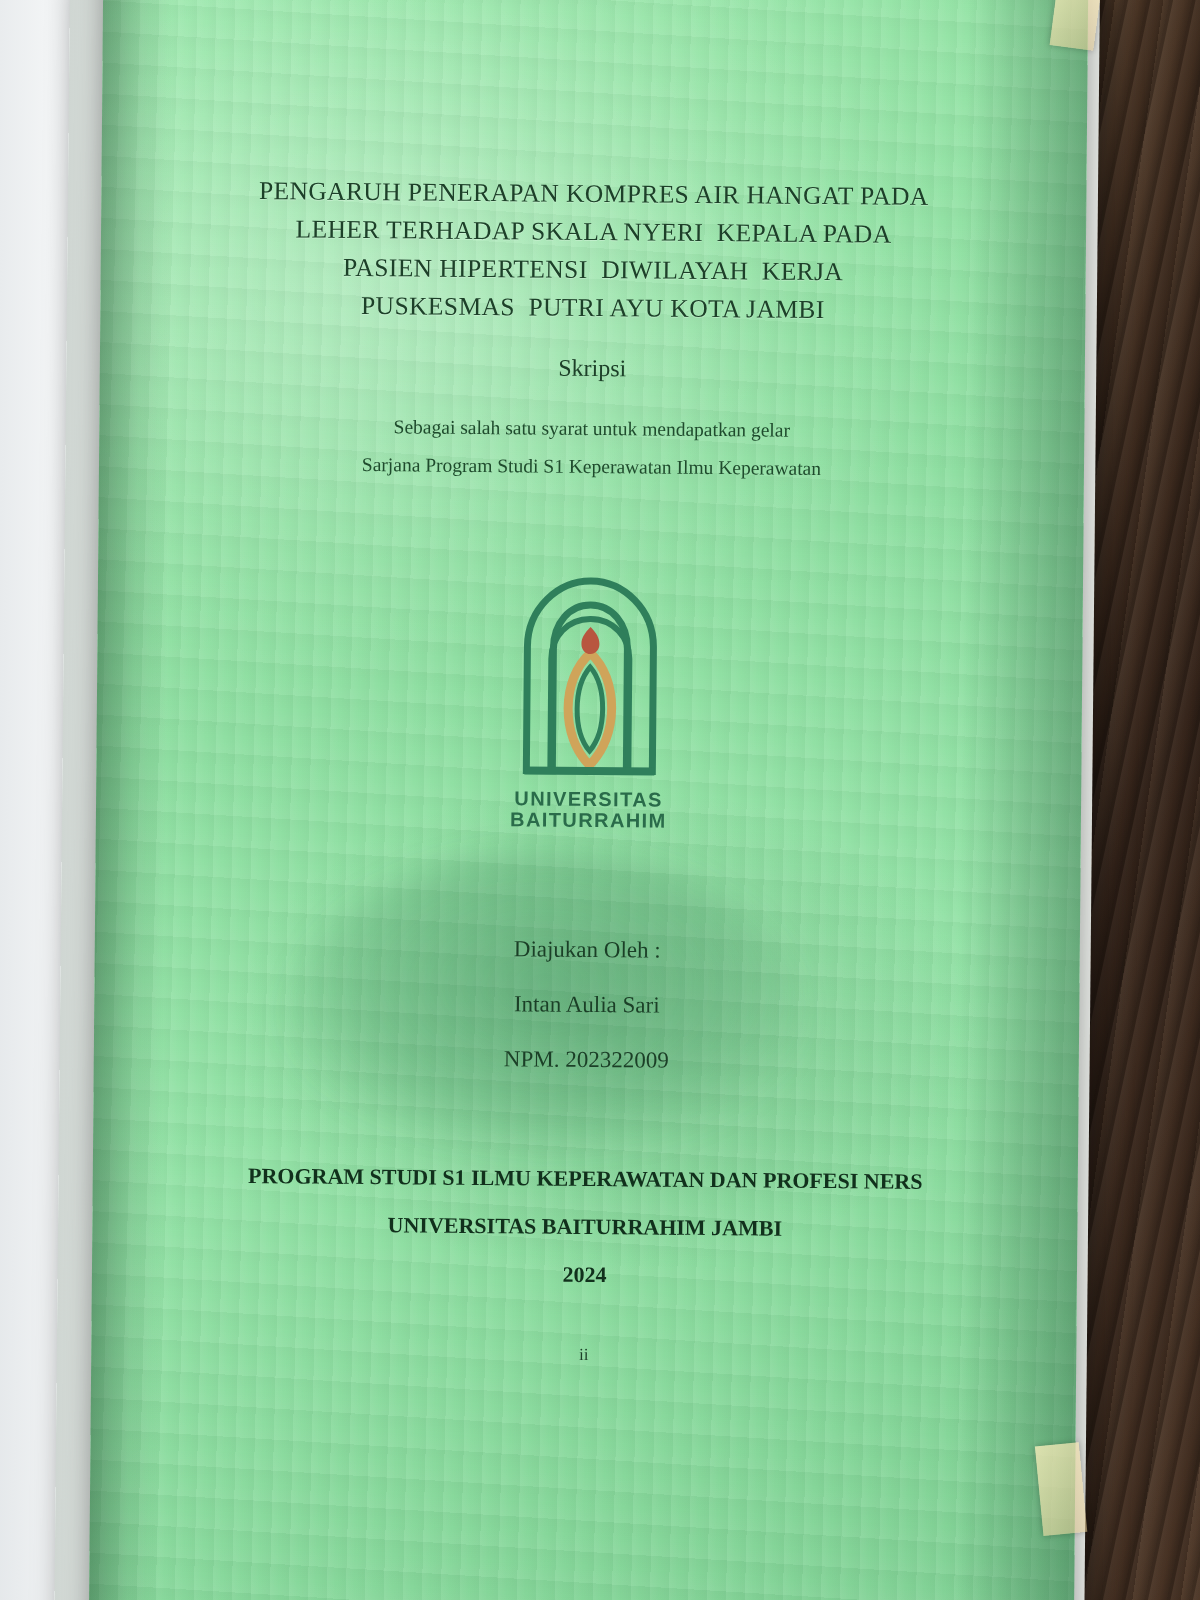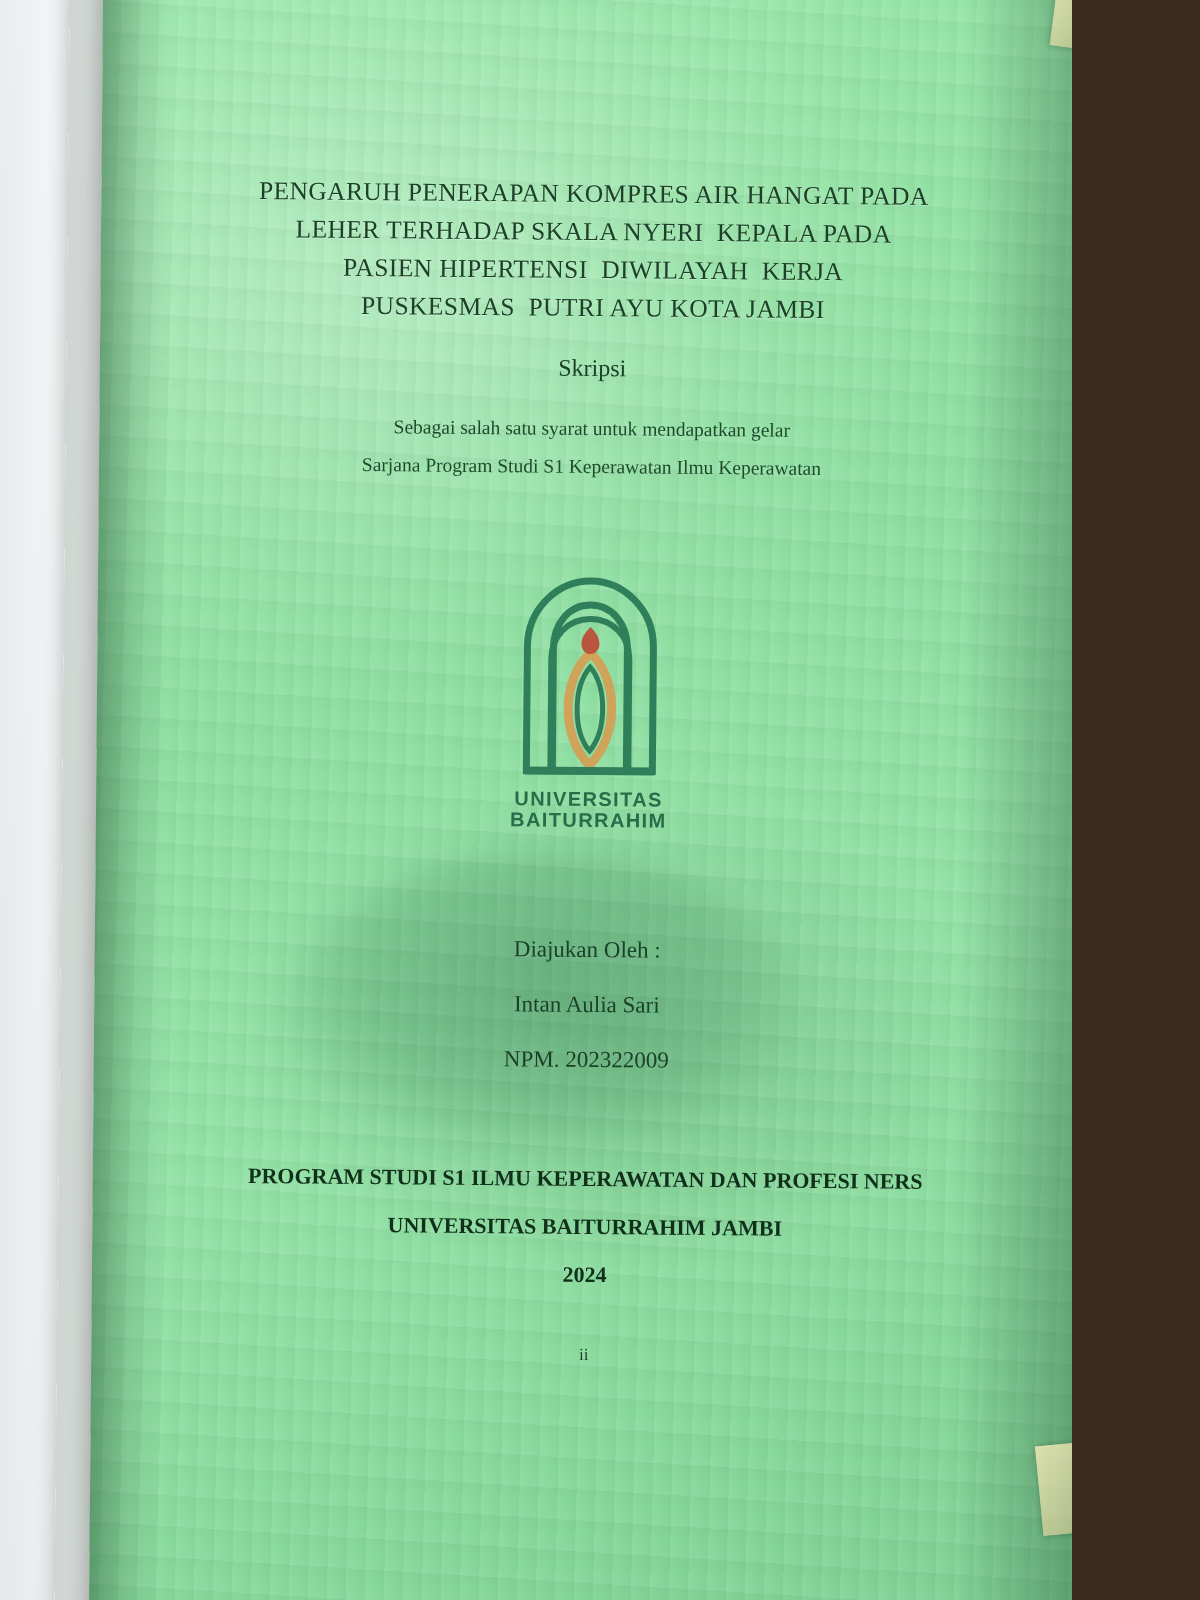--- a/index.html
+++ b/index.html
@@ -10,21 +10,21 @@
     width: 1200px;
     height: 1600px;
     overflow: hidden;
     font-family: "Liberation Serif", serif;
     background: #3a2a1e;
   }
 
   
   .scene {
     position: relative;
-    width: 1072px;
+    width: 1200px;
     height: 1600px;
     overflow: hidden;
     background: linear-gradient(115deg, #4a3526 0%, #3b2a1d 28%, #4d3726 55%, #35241a 78%, #4a3425 100%);
   }
   
   .wood-grain {
     position: absolute;
     inset: 0;
     background-image:
       repeating-linear-gradient(102deg, rgba(0,0,0,0.22) 0px, rgba(0,0,0,0.22) 3px, rgba(255,255,255,0.03) 4px, rgba(0,0,0,0.0) 14px, rgba(0,0,0,0.18) 22px),

